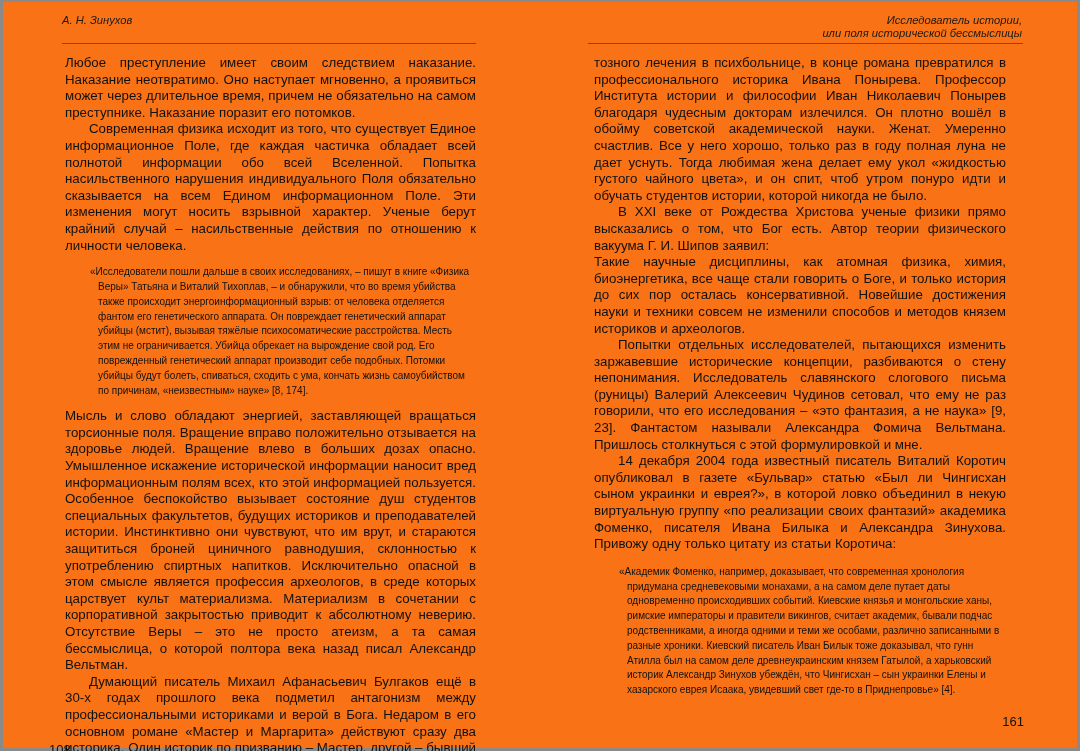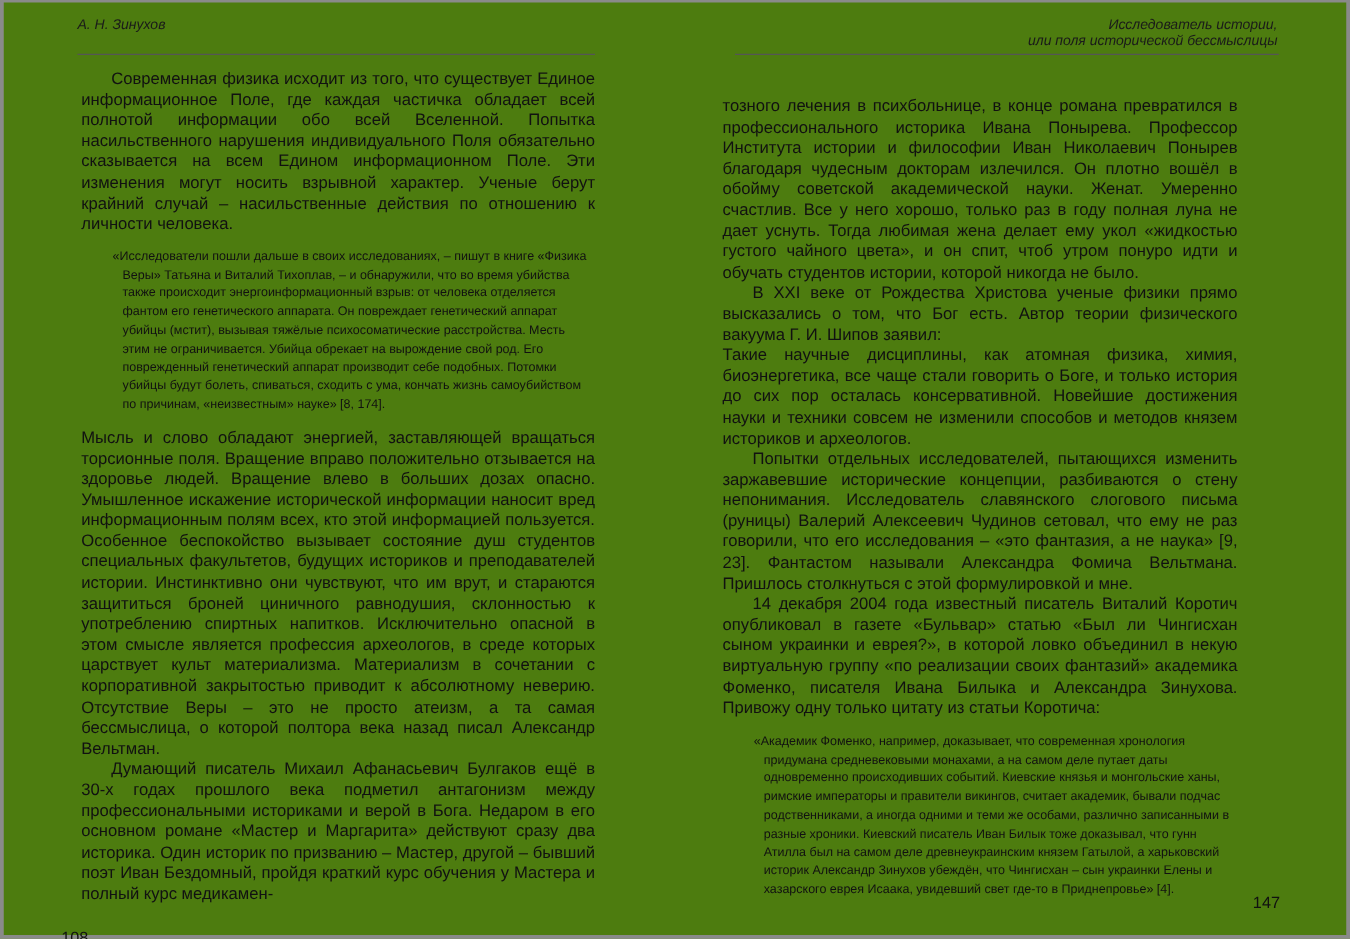--- a/index.html
+++ b/index.html
@@ -10,21 +10,21 @@
     color: #111;
   }
   .spread {
     position: absolute; left: 0; top: 0;
     width: 1080px; height: 751px;
     box-sizing: border-box;
     border-top: 2px solid #8a8a8a;
     border-left: 3px solid #8a8a8a;
     border-right: 3px solid #8a8a8a;
     border-bottom: 3px solid #8a8a8a;
-    background: #4d7c0f;
+    background: #f97316;
   }
   .page { position: absolute; top: 0; height: 746px; }
   .page-left { left: 0; width: 540px; }
   .page-right { left: 540px; width: 537px; }
 
   .running-head {
     position: absolute;
     font-style: italic;
     font-size: 11.2px;
     line-height: 13px;
@@ -37,21 +37,21 @@
   .page-left .head-rule { left: 59px; width: 414px; top: 41px; }
   .page-right .head-rule { left: 45px; width: 435px; top: 41px; }
 
   .body {
     position: absolute;
     font-size: 13.3px;
     line-height: 16.6px;
     text-align: justify;
   }
   .page-left .body { left: 62px; top: 53px; width: 411px; }
-  .page-right .body { left: 35px; top: 53px; width: 412px; margin-top: 22px; }
+  .page-right .body { left: 51px; top: 53px; width: 412px; }
 
   .body p { margin: 0; }
   .body p.indent { text-indent: 24px; }
   .body blockquote {
     margin: 0;
     font-size: 10px;
     line-height: 14.8px;
     text-align: left;
   }
   .page-left blockquote.q1 { margin: 11px 0 10px 25px; padding-left: 8px; text-indent: -8px; }
@@ -69,20 +69,21 @@
 </head>
 <body>
 
 <div class="spread">
 
   <div class="page page-left">
     <div class="running-head">А. Н. Зинухов</div>
     <div class="head-rule"></div>
 
     <div class="body">
+      <p>Любое преступление имеет своим следствием наказание. Наказание неотвратимо. Оно наступает мгновенно, а проявиться может через длительное время, причем не обязательно на самом преступнике. Наказание поразит его потомков.</p>
       <p class="indent">Современная физика исходит из того, что существует Единое информационное Поле, где каждая частичка обладает всей полнотой информации обо всей Вселенной. Попытка насильственного нарушения индивидуального Поля обязательно сказывается на всем Едином информационном Поле. Эти изменения могут носить взрывной характер. Ученые берут крайний случай – насильственные действия по отношению к личности человека.</p>
       <blockquote class="q1">«Исследователи пошли дальше в своих исследованиях, – пишут в книге «Физика Веры» Татьяна и Виталий Тихоплав, – и обнаружили, что во время убийства также происходит энергоинформационный взрыв: от человека отделяется фантом его генетического аппарата. Он повреждает генетический аппарат убийцы (мстит), вызывая тяжёлые психосоматические расстройства. Месть этим не ограничивается. Убийца обрекает на вырождение свой род. Его поврежденный генетический аппарат производит себе подобных. Потомки убийцы будут болеть, спиваться, сходить с ума, кончать жизнь самоубийством по причинам, «неизвестным» науке» [8, 174].</blockquote>
       <p>Мысль и слово обладают энергией, заставляющей вращаться торсионные поля. Вращение вправо положительно отзывается на здоровье людей. Вращение влево в больших дозах опасно. Умышленное искажение исторической информации наносит вред информационным полям всех, кто этой информацией пользуется. Особенное беспокойство вызывает состояние душ студентов специальных факультетов, будущих историков и преподавателей истории. Инстинктивно они чувствуют, что им врут, и стараются защититься броней циничного равнодушия, склонностью к употреблению спиртных напитков. Исключительно опасной в этом смысле является профессия археологов, в среде которых царствует культ материализма. Материализм в сочетании с корпоративной закрытостью приводит к абсолютному неверию. Отсутствие Веры – это не просто атеизм, а та самая бессмыслица, о которой полтора века назад писал Александр Вельтман.</p>
       <p class="indent">Думающий писатель Михаил Афанасьевич Булгаков ещё в 30-х годах прошлого века подметил антагонизм между профессиональными историками и верой в Бога. Недаром в его основном романе «Мастер и Маргарита» действуют сразу два историка. Один историк по призванию – Мастер, другой – бывший поэт Иван Бездомный, пройдя краткий курс обучения у Мастера и полный курс медикамен-</p>
     </div>
 
     <div class="page-number">108</div>
   </div>
 
   <div class="page page-right">
@@ -94,16 +95,16 @@
 
     <div class="body">
       <p>тозного лечения в психбольнице, в конце романа превратился в профессионального историка Ивана Понырева. Профессор Института истории и философии Иван Николаевич Понырев благодаря чудесным докторам излечился. Он плотно вошёл в обойму советской академической науки. Женат. Умеренно счастлив. Все у него хорошо, только раз в году полная луна не дает уснуть. Тогда любимая жена делает ему укол «жидкостью густого чайного цвета», и он спит, чтоб утром понуро идти и обучать студентов истории, которой никогда не было.</p>
       <p class="indent">В XXI веке от Рождества Христова ученые физики прямо высказались о том, что Бог есть. Автор теории физического вакуума Г. И. Шипов заявил:</p>
       <p>Такие научные дисциплины, как атомная физика, химия, биоэнергетика, все чаще стали говорить о Боге, и только история до сих пор осталась консервативной. Новейшие достижения науки и техники совсем не изменили способов и методов князем историков и археологов.</p>
       <p class="indent">Попытки отдельных исследователей, пытающихся изменить заржавевшие исторические концепции, разбиваются о стену непонимания. Исследователь славянского слогового письма (руницы) Валерий Алексеевич Чудинов сетовал, что ему не раз говорили, что его исследования – «это фантазия, а не наука» [9, 23]. Фантастом называли Александра Фомича Вельтмана. Пришлось столкнуться с этой формулировкой и мне.</p>
       <p class="indent">14 декабря 2004 года известный писатель Виталий Коротич опубликовал в газете «Бульвар» статью «Был ли Чингисхан сыном украинки и еврея?», в которой ловко объединил в некую виртуальную группу «по реализации своих фантазий» академика Фоменко, писателя Ивана Билыка и Александра Зинухова. Привожу одну только цитату из статьи Коротича:</p>
       <blockquote class="q3">«Академик Фоменко, например, доказывает, что современная хронология придумана средневековыми монахами, а на самом деле путает даты одновременно происходивших событий. Киевские князья и монгольские ханы, римские императоры и правители викингов, считает академик, бывали подчас родственниками, а иногда одними и теми же особами, различно записанными в разные хроники. Киевский писатель Иван Билык тоже доказывал, что гунн Атилла был на самом деле древнеукраинским князем Гатылой, а харьковский историк Александр Зинухов убеждён, что Чингисхан – сын украинки Елены и хазарского еврея Исаака, увидевший свет где-то в Приднепровье» [4].</blockquote>
     </div>
 
-    <div class="page-number">147</div>
+    <div class="page-number">161</div>
   </div>
 
 </div>
 
 </body></html>

